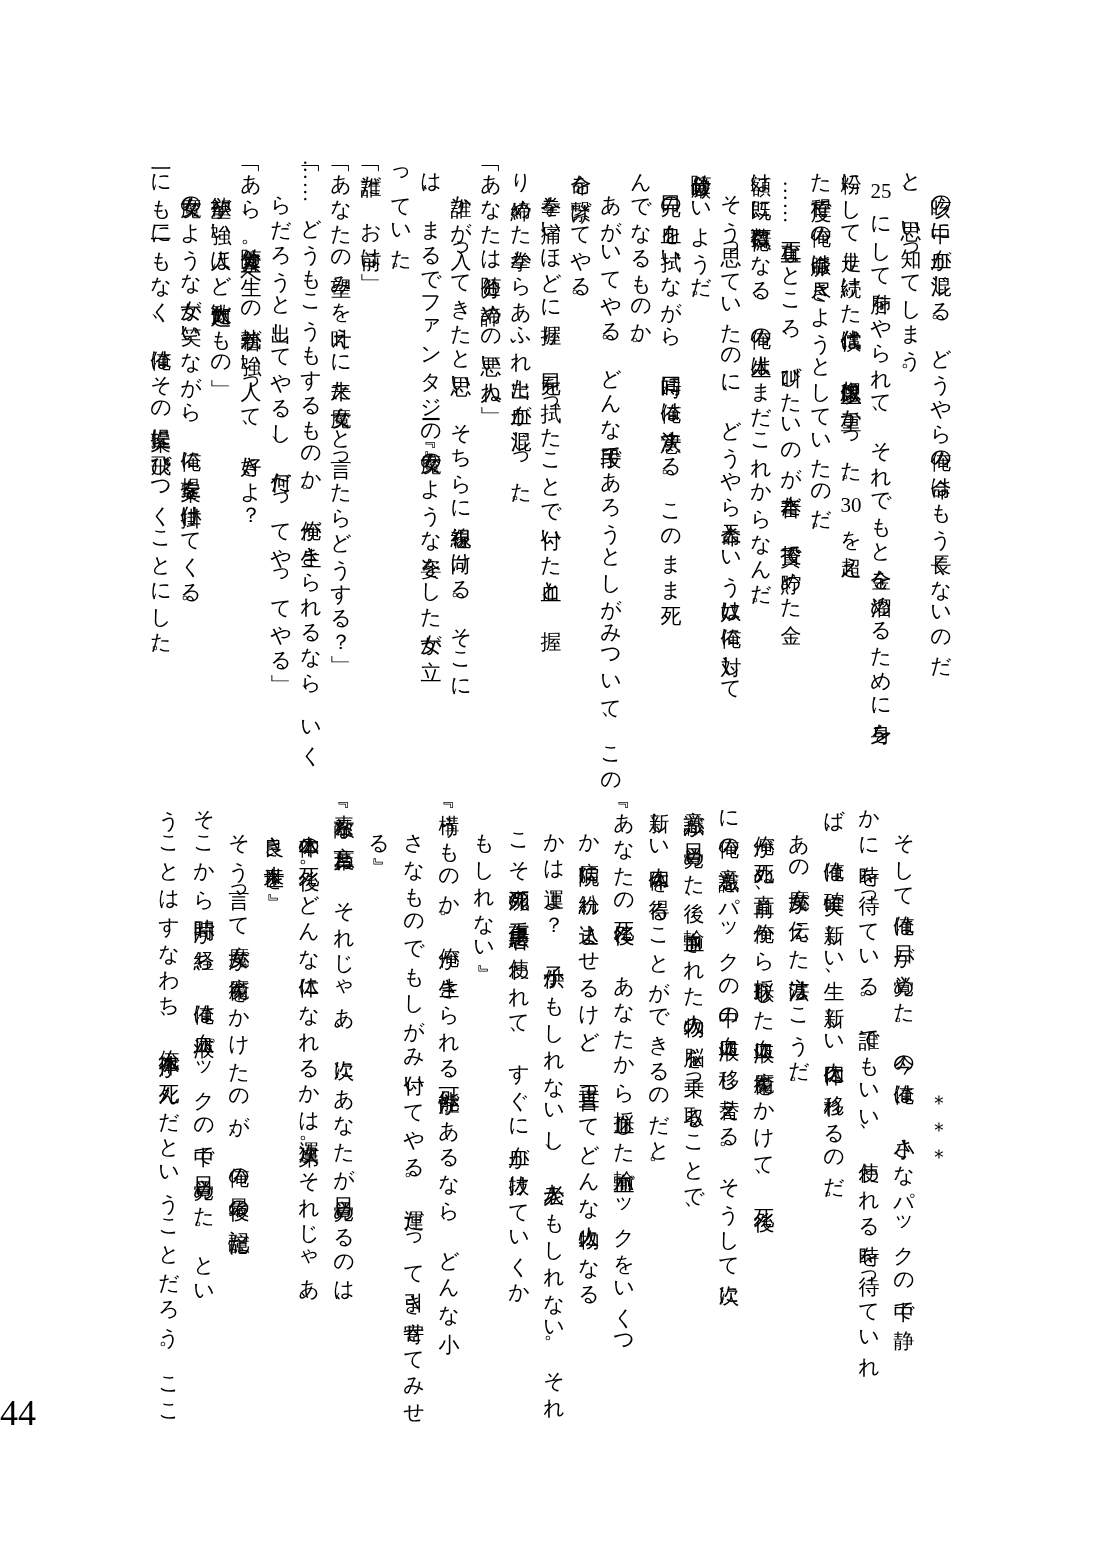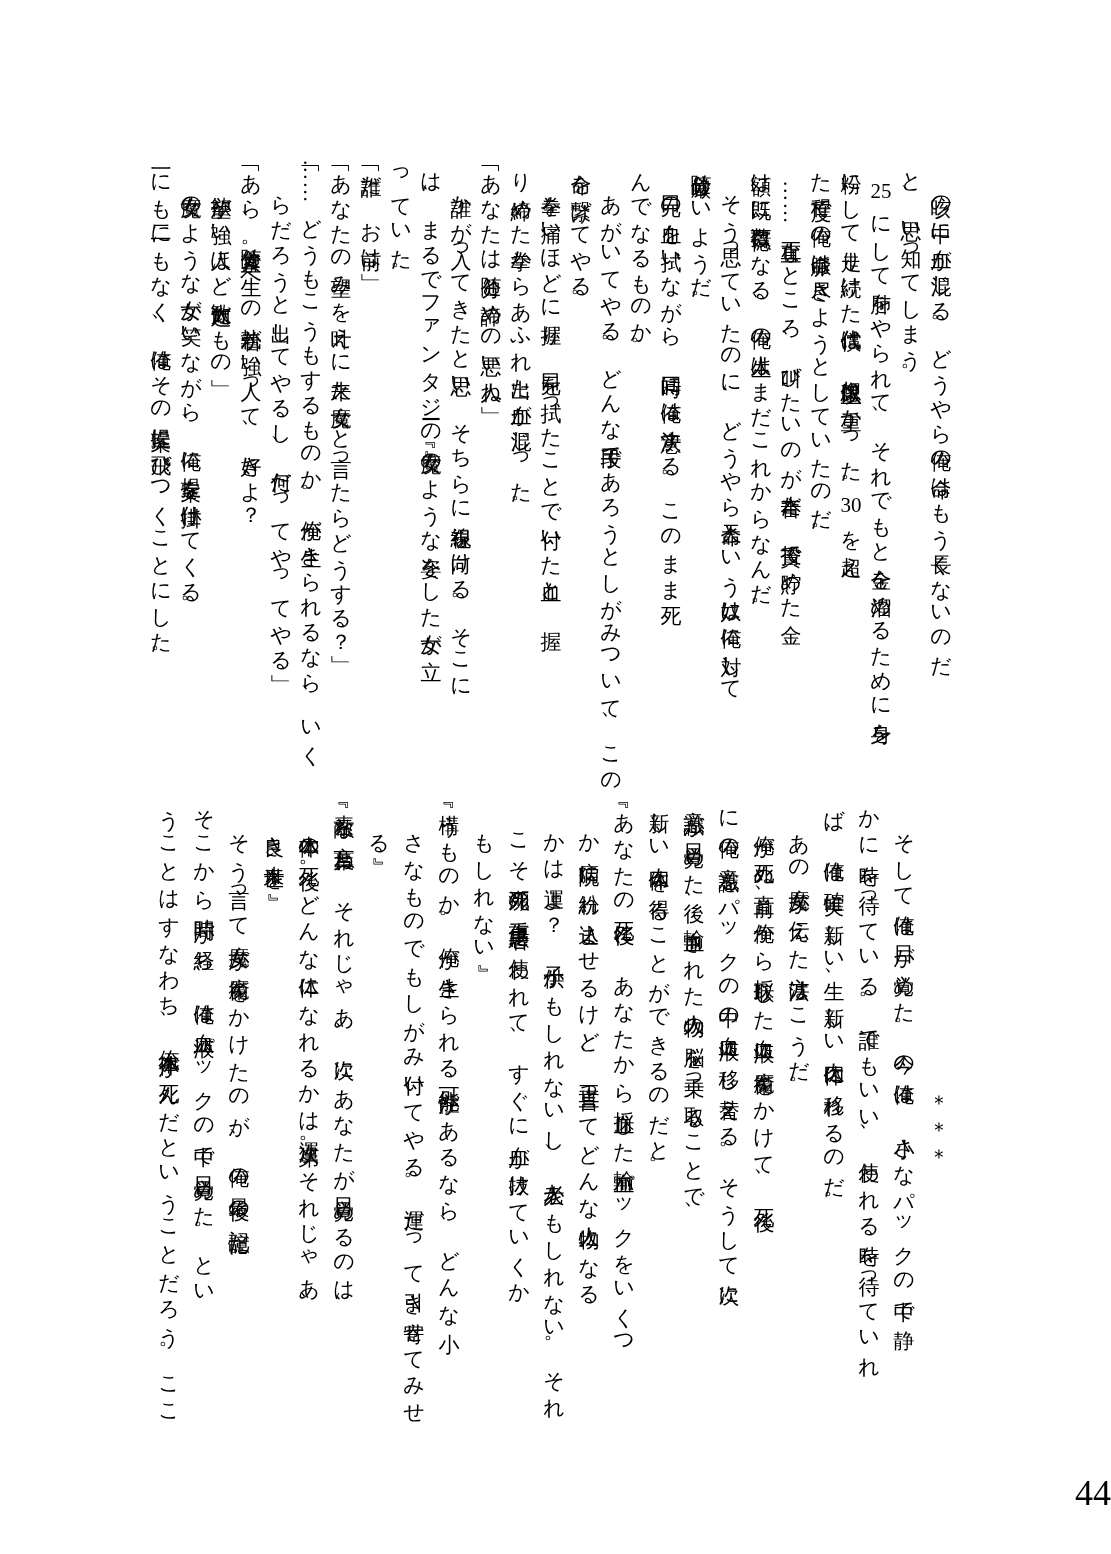--- a/index.html
+++ b/index.html
@@ -51,24 +51,24 @@
     letter-spacing: 6px;
     line-height: 35px;
   }
   .tcy {
     text-combine-upright: all;
     -webkit-text-combine: horizontal;
     letter-spacing: 0;
   }
   .page-number {
     position: absolute;
-    top: 1472px;
+    top: 1392px;
     left: 0;
     width: 100%;
-    text-align: right;
+    text-align: left;
     font-size: 36px;
     color: #000000;
   }
 </style>
 </head>
 <body>
 
 <div class="page">
 
   <section class="text-block block-top">

